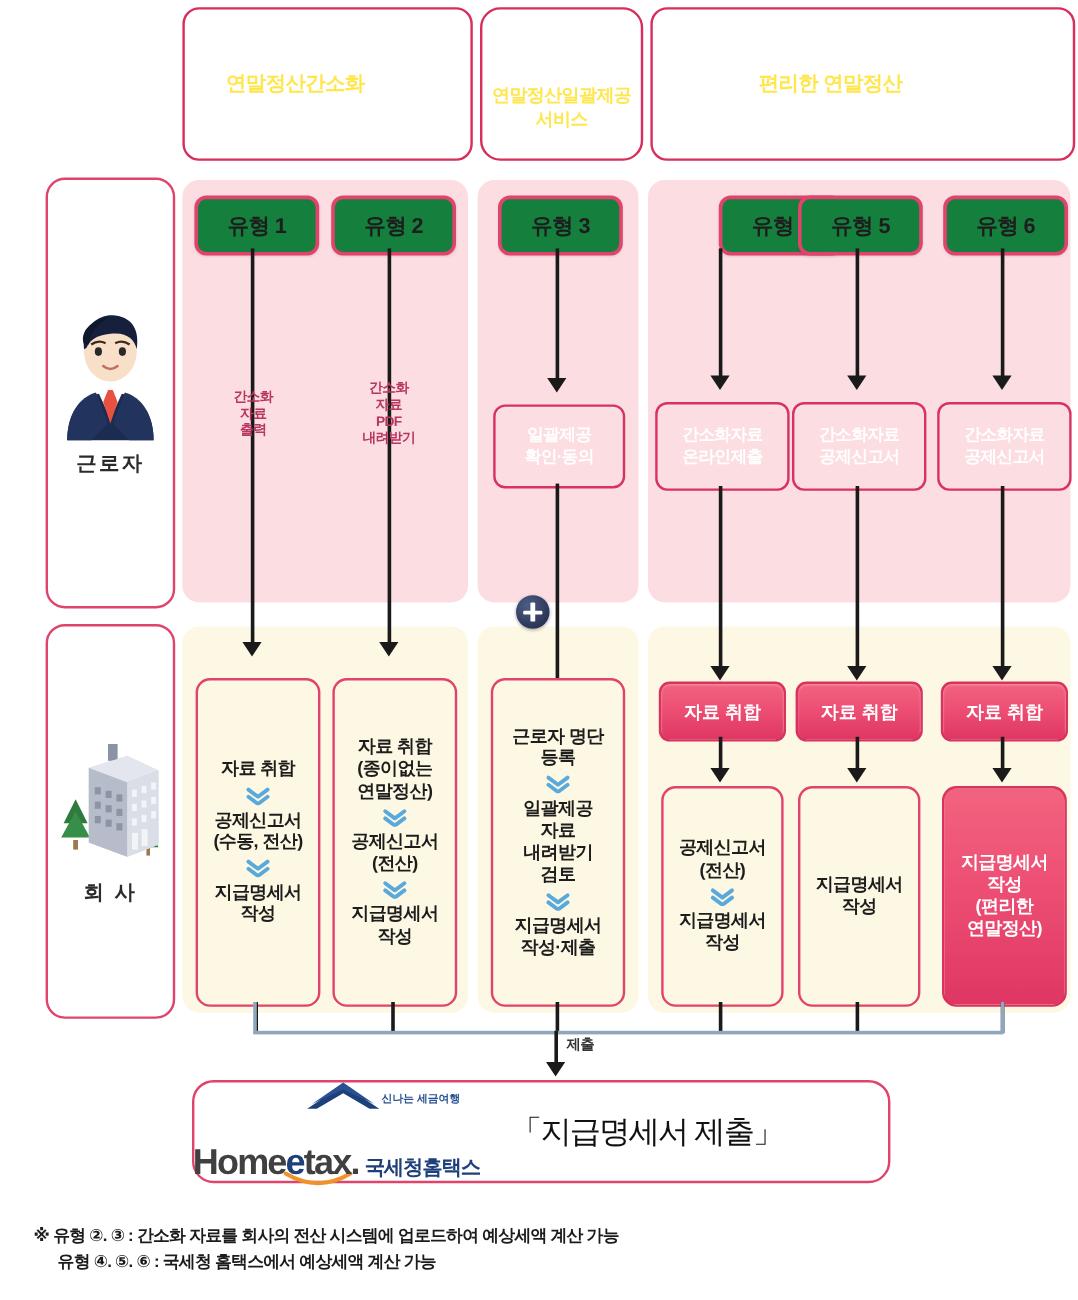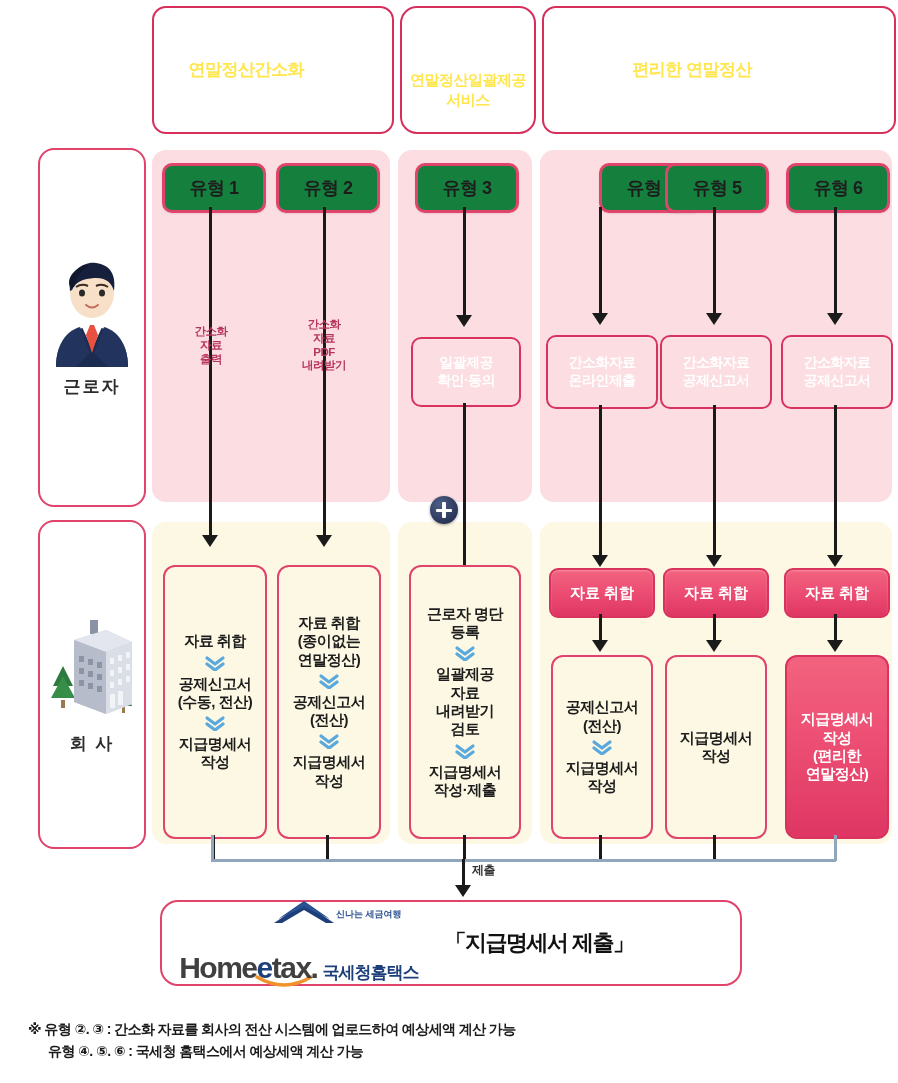--- a/index.html
+++ b/index.html
@@ -148,21 +148,21 @@
     position:absolute;left:160px;top:900px;width:578px;height:82px;
     border:2.5px solid #e0436b;border-radius:18px;background:#ffffff;
     display:flex;align-items:center;justify-content:center;gap:26px;
   }
   .ht-logo{display:flex;align-items:flex-end;gap:4px;flex-direction:column;}
   .ht-word{
     font-size:30px;font-weight:bold;color:#404040;letter-spacing:-1.5px;
     position:relative;line-height:1;
   }
   .ht-kr{font-size:17px;font-weight:bold;color:#1d3f7a;letter-spacing:-1px;padding-bottom:3px;}
-  .ht-title{font-size:22px;font-weight:bold;color:#111111;letter-spacing:-1.5px;}
+  .ht-title{font-size:26px;font-weight:normal;color:#111111;letter-spacing:-1.5px;}
 
   
   .notes{
     position:absolute;left:28px;top:1018px;width:840px;
     font-size:14px;color:#1b1b1b;line-height:1.6;letter-spacing:-0.6px;font-weight:bold;
   }
   .notes .l2{padding-left:20px;}
 </style>
 </head>
 <body>

